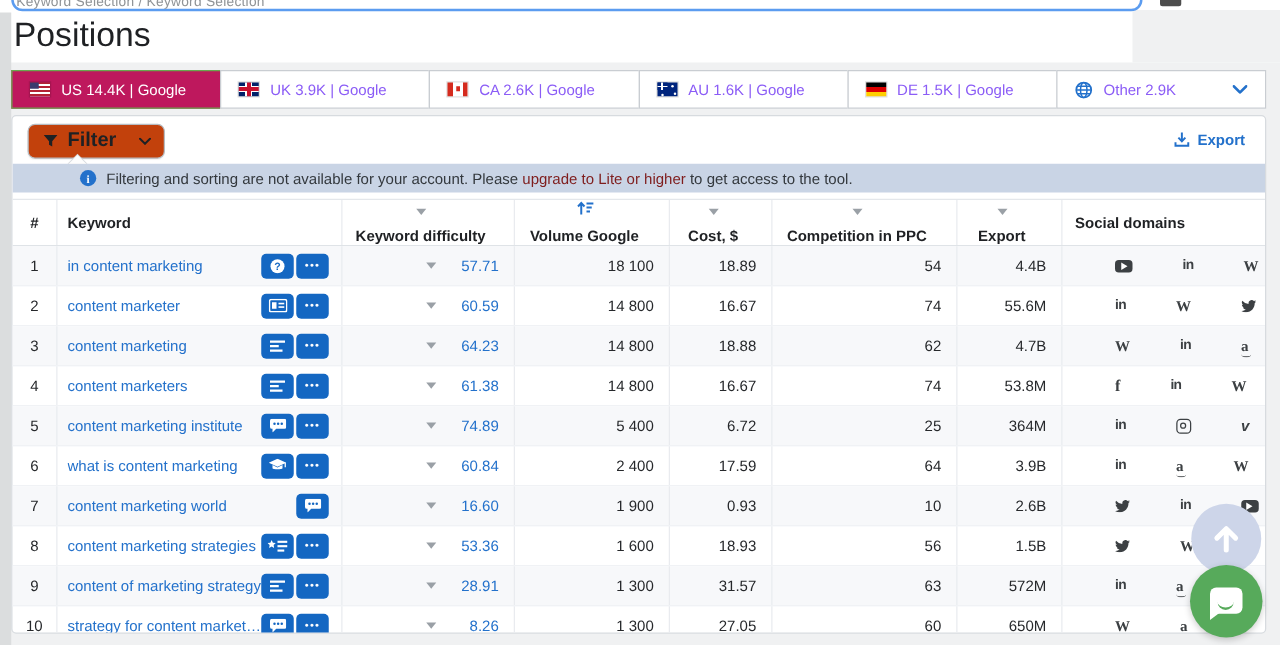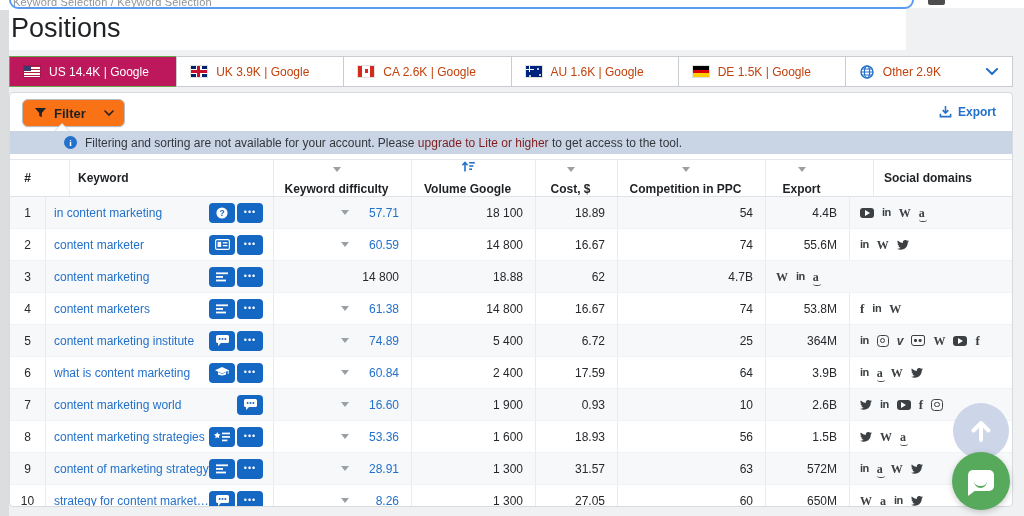--- a/index.html
+++ b/index.html
@@ -14,21 +14,21 @@
   .bg-gray-topright{position:absolute;left:906px;top:8px;width:118px;height:42px;background:#f0f1f2;}
   .left-strip{position:absolute;left:0;top:10px;width:9px;height:506px;background:#dbddde;}
   
   .top-pill{position:absolute;left:9px;top:-11px;width:901px;height:16px;background:#fff;border:2px solid #5b9cf0;border-radius:9px;}
   .top-artifact{position:absolute;left:928px;top:0;width:17px;height:5px;background:#4d4d4d;border-radius:0 0 2px 2px;}
   .breadcrumb{position:absolute;left:13px;top:-4px;font-size:11px;color:#8f9396;letter-spacing:.2px;white-space:nowrap;}
   .page-title{position:absolute;left:11px;top:13px;font-size:27px;font-weight:400;color:#1f2124;}
   
   .tab-row{position:absolute;left:9px;top:56px;width:1004px;height:31px;display:flex;}
   .tab{flex:1;display:flex;align-items:center;gap:9px;padding:0 14px;background:#fff;
-       border:1px solid #c9cdd2;margin-left:-1px;font-size:12px;color:#c2410c;cursor:pointer;box-sizing:border-box;}
+       border:1px solid #c9cdd2;margin-left:-1px;font-size:12px;color:#8b5cf6;cursor:pointer;box-sizing:border-box;}
   .tab:first-child{margin-left:0;}
   .tab.active{background:#be185d;border-color:#69a74e;color:#fff;font-weight:400;}
   .flag{width:16px;height:11px;display:inline-block;position:relative;flex:none;box-shadow:0 0 0 1px rgba(0,0,0,.12);}
   .flag-us{background:repeating-linear-gradient(180deg,#b22234 0 1.5px,#fff 1.5px 3px);}
   .flag-us::after{content:"";position:absolute;left:0;top:0;width:7px;height:5px;background:#3c3b6e;}
   .flag-uk{background:
     linear-gradient(90deg,transparent 0 6.5px,#c8102e 6.5px 9.5px,transparent 9.5px),
     linear-gradient(0deg,transparent 0 4px,#c8102e 4px 7px,transparent 7px),
     linear-gradient(90deg,transparent 0 5px,#fff 5px 11px,transparent 11px),
     linear-gradient(0deg,transparent 0 3px,#fff 3px 8px,transparent 8px),
@@ -42,21 +42,21 @@
   .flag-au::after{content:"";position:absolute;right:3px;top:2px;width:2px;height:2px;background:#fff;border-radius:50%;
      box-shadow:2px 6px 0 #fff,-8px 7px 0 #fff;}
   .flag-de{background:linear-gradient(180deg,#000 0 33%,#d00 33% 66%,#ffce00 66%);}
   .globe-icon{width:14px;height:14px;flex:none;}
   .tab-chevron{margin-left:auto;flex:none;}
   
   .card{position:absolute;left:9px;top:92px;width:1004px;height:415px;background:#fff;
         border:1px solid #d7dbdf;border-radius:4px;box-sizing:border-box;overflow:hidden;}
   .card-top{height:38px;position:relative;}
   .filter-btn{position:absolute;left:12px;top:6px;height:26px;padding:0 10px 0 12px;display:flex;align-items:center;gap:8px;
-        background:#f97316;border:1px solid #b6bcc2;border-radius:6px;font-size:13px;font-weight:700;color:#1f2124;cursor:pointer;
+        background:#c2410c;border:1px solid #b6bcc2;border-radius:6px;font-size:16px;font-weight:700;color:#1f2124;cursor:pointer;
         box-shadow:0 1px 1px rgba(0,0,0,.05);}
   .filter-btn .chev{margin-left:10px;}
   .export-btn{position:absolute;right:16px;top:12px;display:flex;gap:6px;
         color:#2371cb;font-size:12px;font-weight:700;cursor:pointer;}
   .banner{height:23px;background:#c9d4e5;display:flex;align-items:center;padding-left:54px;gap:8px;
         font-size:12px;color:#33383d;position:relative;}
   .banner::before{content:"";position:absolute;top:-8px;left:44px;border:8px solid transparent;border-bottom:8px solid #d6d9de;border-top:none;}
   .banner::after{content:"";position:absolute;top:-7px;left:45px;border:7px solid transparent;border-bottom:7px solid #fdfdfd;border-top:none;}
   .info-i{width:13px;height:13px;border-radius:50%;background:#2371cb;color:#fff;font-size:9px;font-weight:700;
         display:inline-flex;align-items:center;justify-content:center;font-family:"Liberation Serif",serif;flex:none;}
@@ -64,34 +64,34 @@
   .gap5{height:5px;}
   
   .thead,.trow{display:grid;grid-template-columns:35px 228px 138px 124px 82px 148px 84px 1fr;}
   .thead{height:36px;border-top:1px solid #e4e7eb;border-bottom:1px solid #dfe3e7;font-weight:700;font-size:12px;color:#1f2124;}
   .trow{height:31px;border-bottom:1px solid #f0f2f5;font-size:12px;}
   .thead>div,.trow>div{display:flex;align-items:center;box-sizing:border-box;min-width:0;}
   .thead>div+div,.trow>div+div{border-left:1px solid #e9ebef;}
   .trow.alt{background:#f7f8fa;}
   .c-center{justify-content:center;}
   .c-right{justify-content:flex-end;padding-right:12px;}
-  .c-left{padding-left:8px;margin-left:24px;}
+  .c-left{padding-left:8px;}
   .th-sort{gap:10px;flex-direction:column;}
   .tri{width:0;height:0;border-left:4.5px solid transparent;border-right:4.5px solid transparent;border-top:5px solid #9aa0a6;flex:none;cursor:pointer;}
   .kw-cell{justify-content:space-between;padding:0 10px 0 8px;}
   .kw-link{color:#2371cb;text-decoration:none;white-space:nowrap;overflow:hidden;text-overflow:ellipsis;cursor:pointer;}
   .badges{display:flex;gap:2px;flex:none;}
   .badge{min-width:26px;height:20px;background:#1467c2;border-radius:4px;display:inline-flex;align-items:center;justify-content:center;
          color:#fff;cursor:pointer;padding:0 4px;box-sizing:border-box;}
   .badge .dots{font-size:9px;letter-spacing:1px;line-height:1;}
   .kd-cell{justify-content:flex-end;padding-right:12px;gap:14px;}
   .kd-val{color:#2371cb;min-width:36px;text-align:right;}
   .soc-cell{padding-left:10px;gap:8px;}
   
-  .si{display:inline-flex;align-items:center;justify-content:center;color:#3c4043;line-height:1;flex:none;position:relative;}
+  .si{display:inline-flex;align-items:center;justify-content:center;color:#3c4043;line-height:1;flex:none;position:relative;margin-left:32px;}
   .si-in{font-weight:700;font-size:11px;letter-spacing:-.5px;}
   .si-w{font-family:"Liberation Serif",serif;font-weight:700;font-size:12px;}
   .si-a{font-family:"Liberation Serif",serif;font-weight:700;font-size:12px;}
   .si-a::after{content:"";position:absolute;left:0;bottom:-3px;width:8px;height:4px;border-bottom:1.4px solid #3c4043;border-radius:50%;}
   .si-f{font-family:"Liberation Serif",serif;font-weight:700;font-size:13px;}
   .si-v{font-weight:700;font-size:12px;font-style:italic;}
   .si-yt{width:14px;height:10px;background:#3c4043;border-radius:3px;}
   .si-yt::after{content:"";border-left:5px solid #fff;border-top:3px solid transparent;border-bottom:3px solid transparent;}
   .si-ig{width:10px;height:10px;border:1.6px solid #3c4043;border-radius:3.5px;}
   .si-ig::after{content:"";position:absolute;left:2.2px;top:2.2px;width:3.4px;height:3.4px;border:1.3px solid #3c4043;border-radius:50%;}
@@ -289,20 +289,24 @@
                 <rect y=".4" width="12" height="1.8" fill="#fff"></rect>
                 <rect y="4" width="7" height="1.8" fill="#fff"></rect>
                 <rect y="7.6" width="10" height="1.8" fill="#fff"></rect>
               </svg>
             </span>
         <span class="badge">
               <span class="dots">•••</span>
             </span>
       </span>
     </div>
+    <div class="kd-cell">
+      <span class="tri"></span>
+      <span class="kd-val">64.23</span>
+    </div>
     <div class="c-right">14 800</div>
     <div class="c-right">18.88</div>
     <div class="c-right">62</div>
     <div class="c-right">4.7B</div>
     <div class="soc-cell">
           <span class="si si-w">W</span>
           <span class="si si-in">in</span>
           <span class="si si-a">a</span>
         </div>
   </div>

